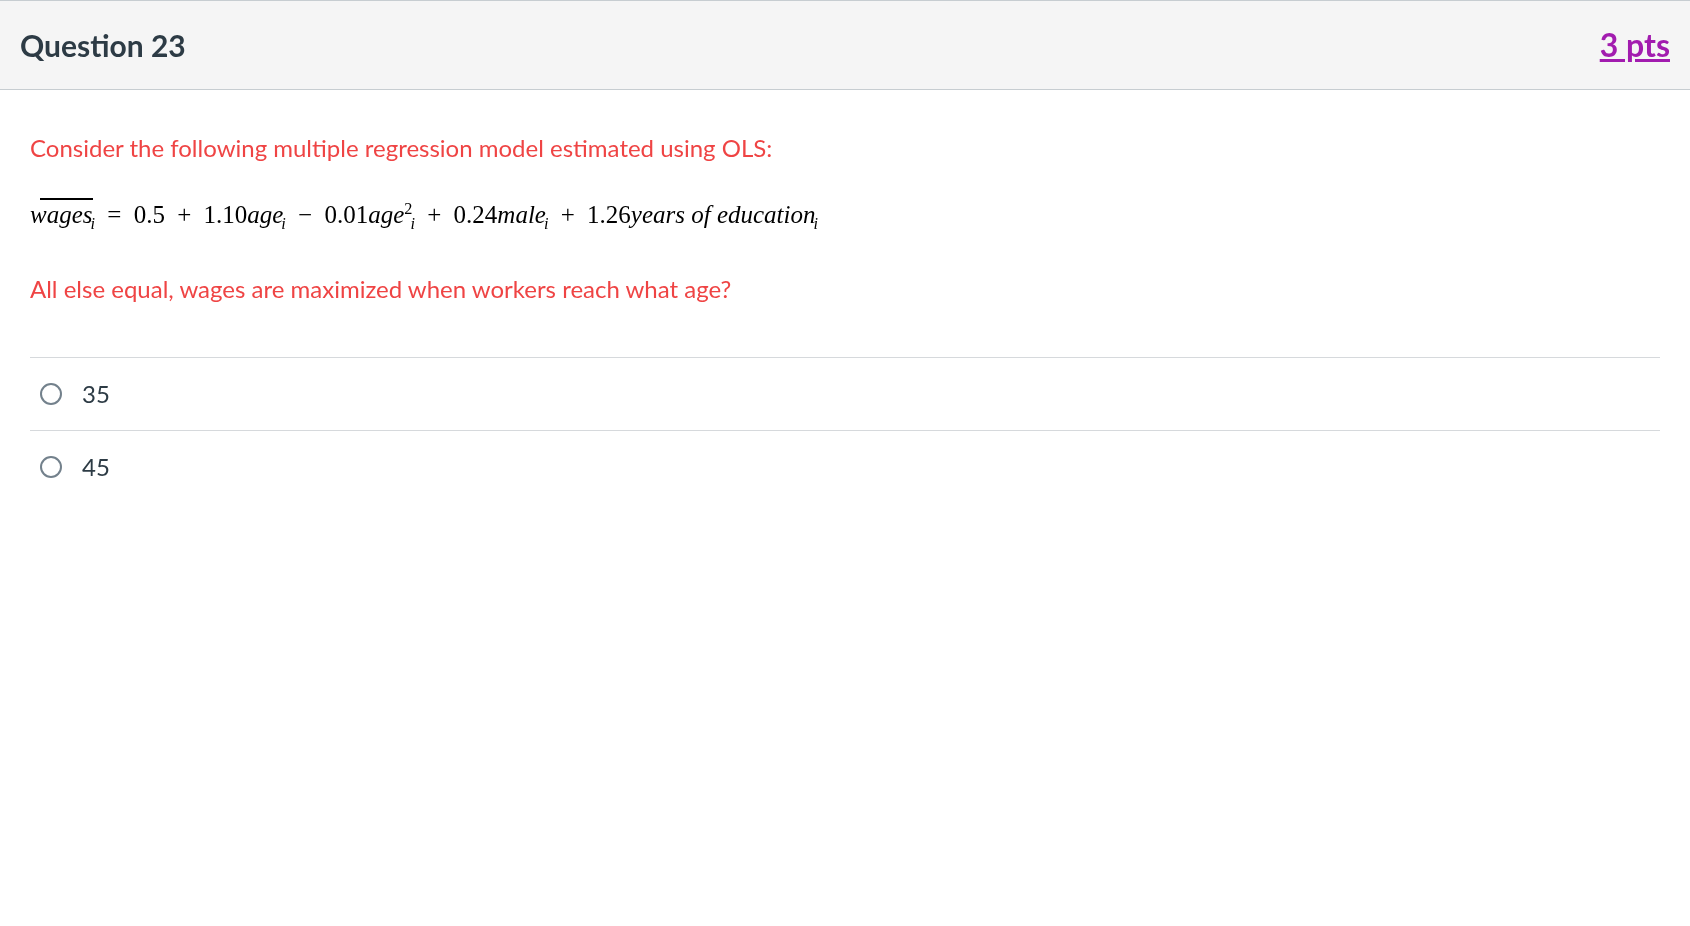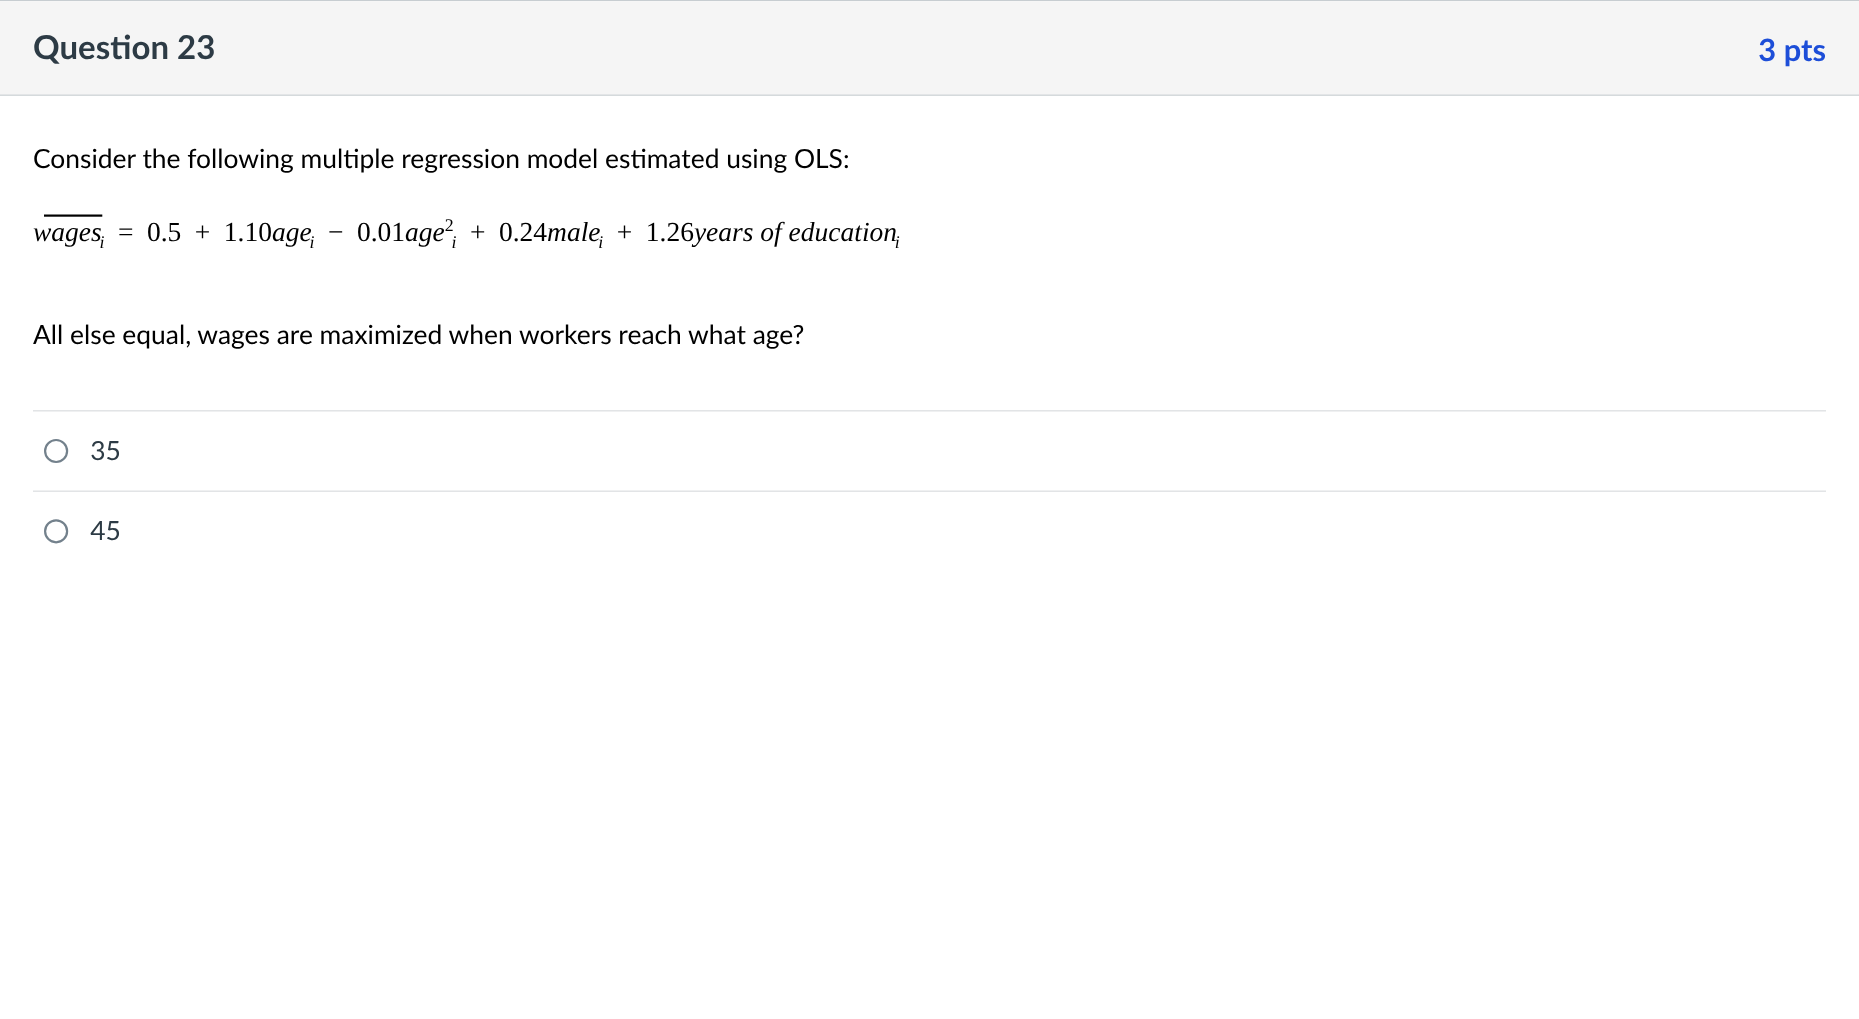--- a/index.html
+++ b/index.html
@@ -16,49 +16,50 @@
     }
     .question-container {
       width: 100%;
       border: 1px solid #c7cdd1;
       border-left: none;
       border-right: none;
       border-bottom: none;
     }
     .question-header {
       background-color: #f5f5f5;
-      padding: 20px 30px;
+      padding: 20px 20px;
       border-bottom: 1px solid #c7cdd1;
       display: flex;
       justify-content: space-between;
       align-items: center;
     }
     .question-title {
       font-size: 30px;
       font-weight: 700;
       color: #2d3b45;
     }
     .question-points {
-      font-size: 28px;
+      font-size: 32px;
       font-weight: 700;
-      color: #1d4ed8;
+      color: #a21caf;
+      text-decoration: underline;
     }
     .question-body {
       padding: 40px 30px 20px 30px;
     }
     .question-text {
       font-size: 24px;
-      color: #000000;
+      color: #ef4444;
       margin-bottom: 30px;
     }
     .equation {
       font-family: "Cambria Math", "Times New Roman", serif;
       font-style: italic;
       font-size: 25px;
-      margin-bottom: 54px;
+      margin-bottom: 35px;
       color: #000000;
       white-space: nowrap;
     }
     .equation .hat {
       position: relative;
       display: inline-block;
     }
     .equation .hat::before {
       content: "";
       position: absolute;

